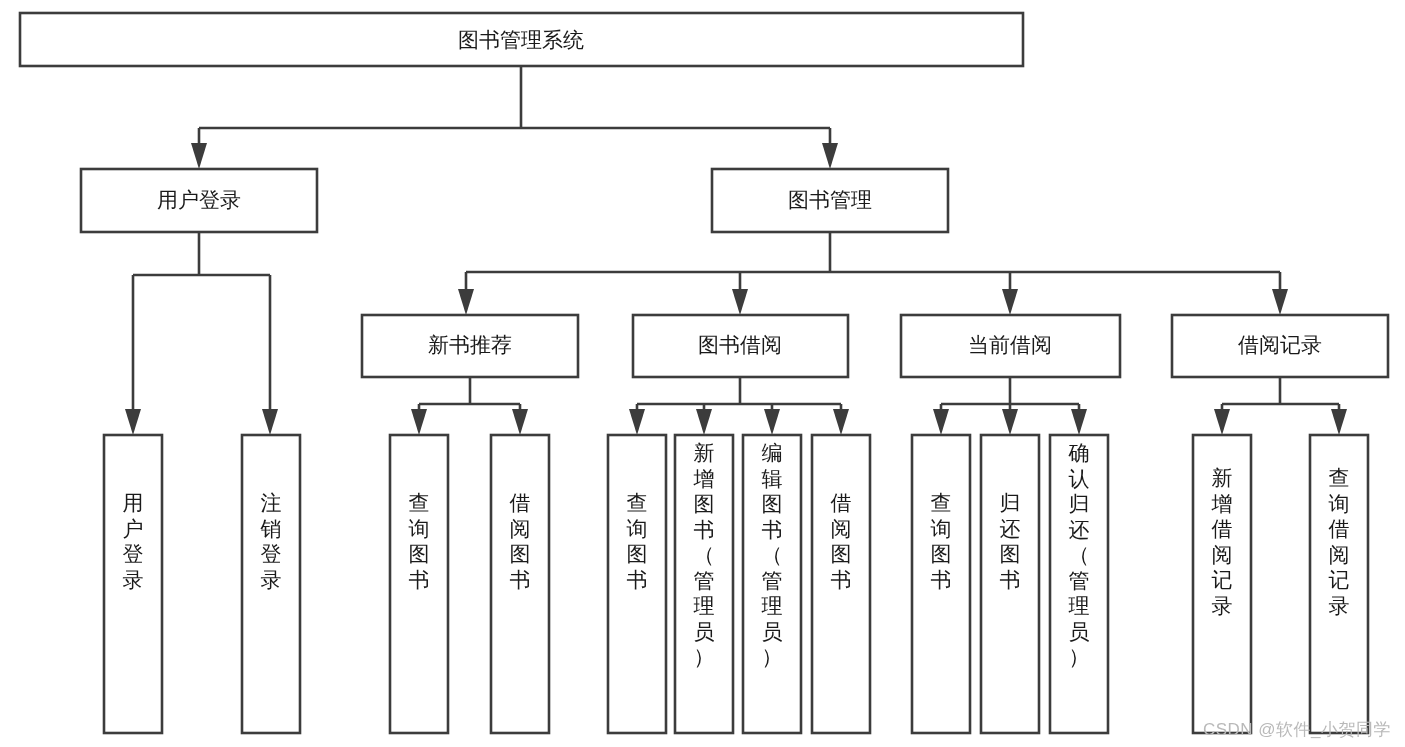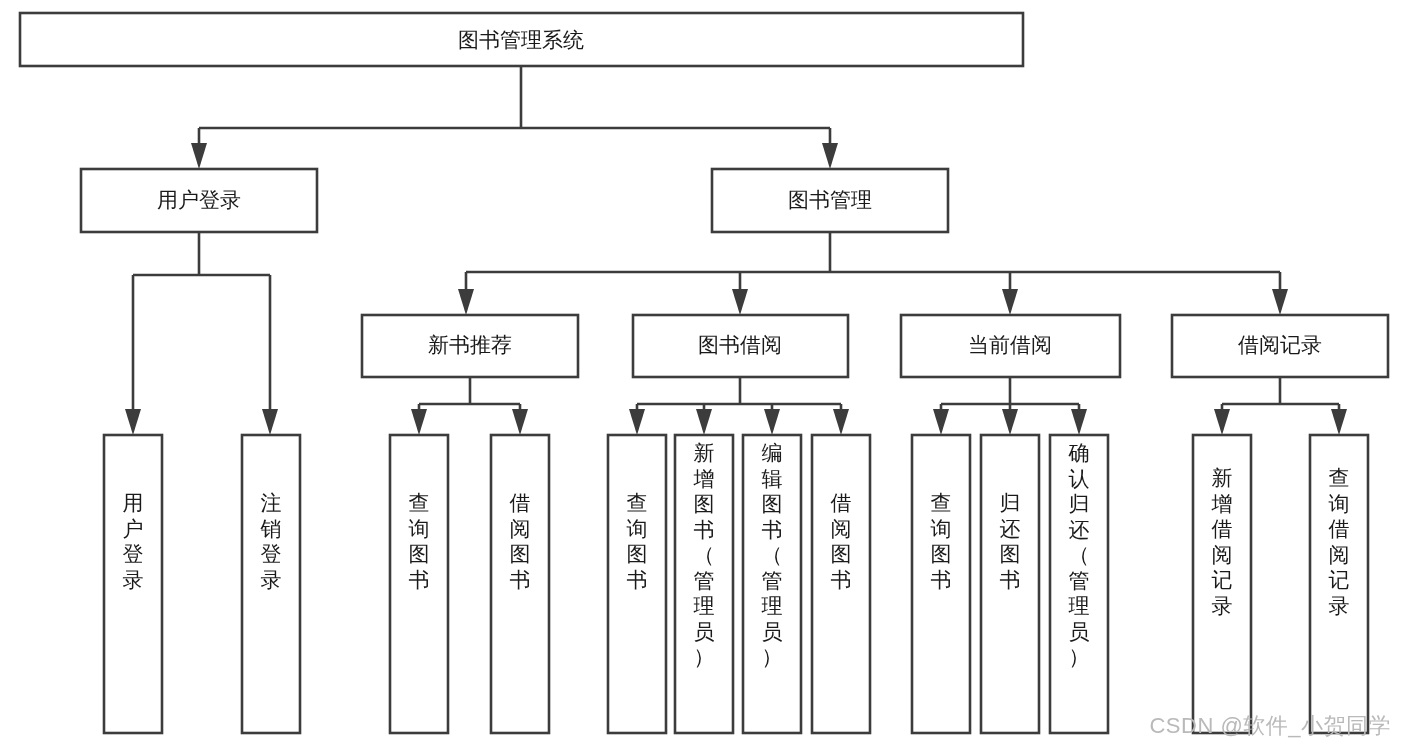--- a/index.html
+++ b/index.html
@@ -51,21 +51,21 @@
     font-family: "Liberation Sans", "DejaVu Sans", sans-serif;
     font-size: 21px;
     fill: #1a1a1a;
     text-anchor: middle;
   }
   .watermark {
     position: absolute;
     right: 14px;
     bottom: 6px;
     font-family: "Liberation Sans", "DejaVu Sans", sans-serif;
-    font-size: 22px;
+    font-size: 17px;
     color: #b9b9b9;
     letter-spacing: 0.5px;
     white-space: nowrap;
     pointer-events: none;
   }
 </style>
 </head>
 <body>
 
 <div id="diagram-root">

